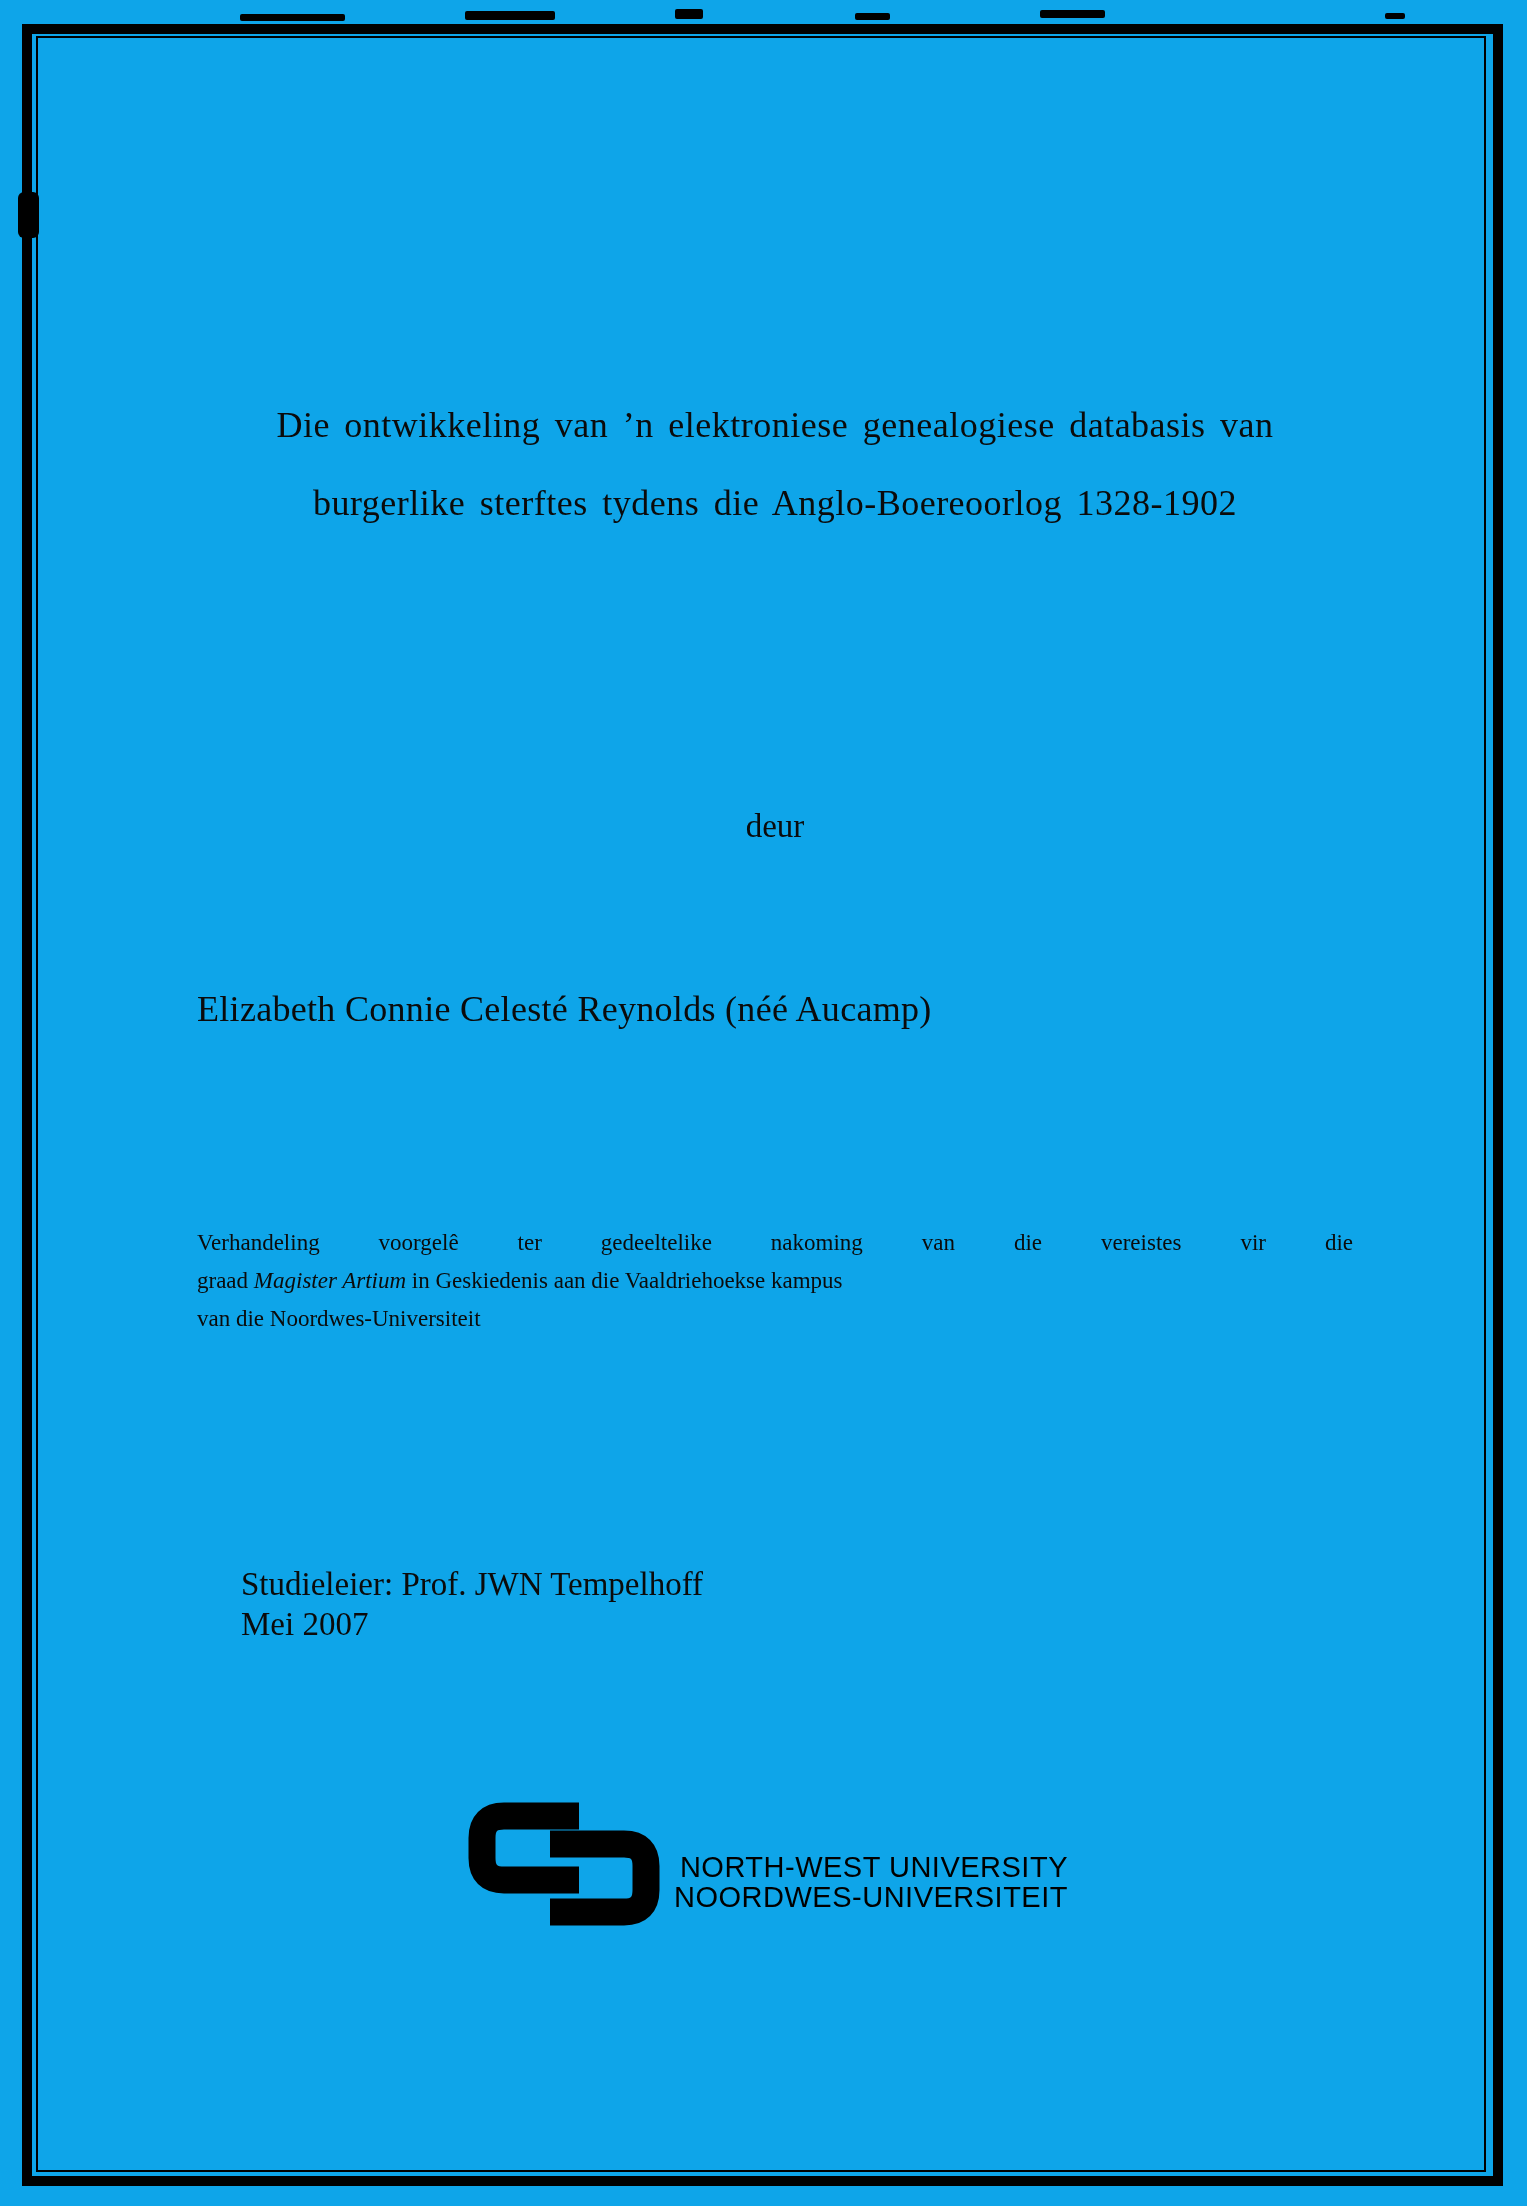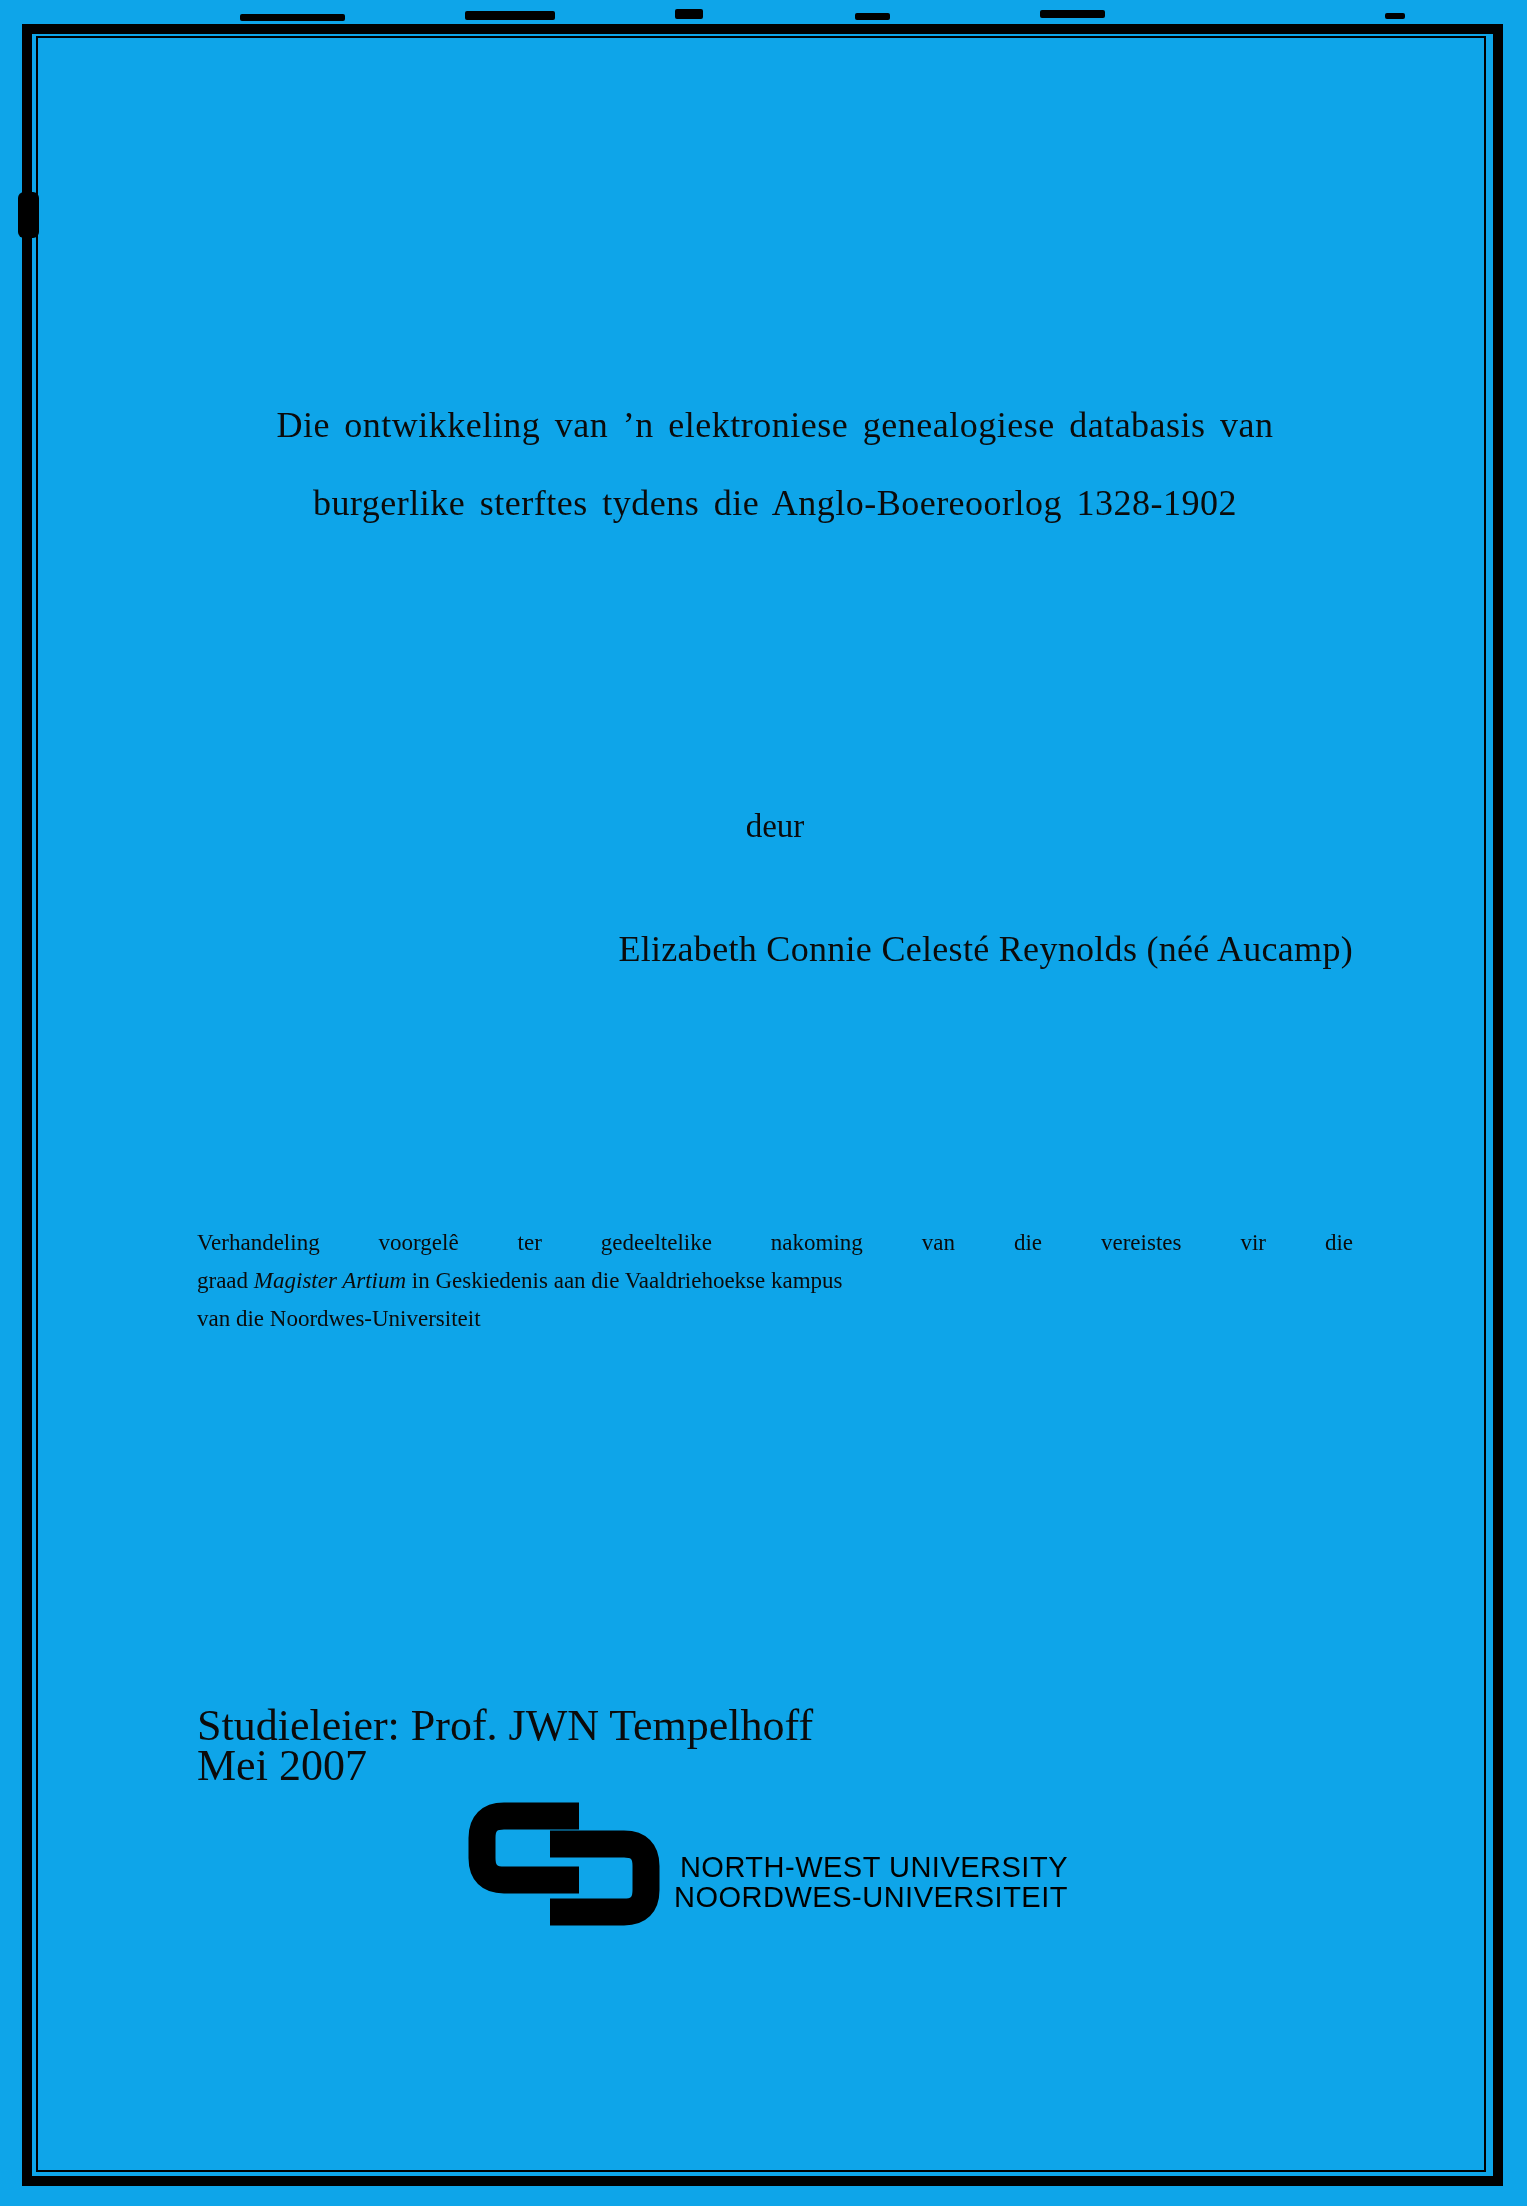--- a/index.html
+++ b/index.html
@@ -46,39 +46,40 @@
     word-spacing: 5px;
     white-space: nowrap;
   }
   .byline {
     top: 806px;
     text-align: center;
     font-size: 33px;
     line-height: 40px;
   }
   .author-line {
-    top: 927px;
-    text-align: right;
+    top: 987px;
+    text-align: left;
     font-size: 36px;
     line-height: 44px;
     letter-spacing: 0.3px;
   }
   .statement {
     top: 1224px;
     font-size: 23px;
     line-height: 38px;
   }
   .statement .justified {
     text-align: justify;
     text-align-last: justify;
   }
   .supervisor-block {
-    top: 1706px;
-    font-size: 44px;
+    top: 1564px;
+    font-size: 33px;
     line-height: 40px;
+    margin-left: 44px;
   }
   .logo { position: absolute; left: 462px; top: 1798px; width: 610px; height: 135px; }
   .logo-mark { position: absolute; left: 0; top: 0; }
   .logo-text {
     position: absolute;
     left: 126px; top: 6px;
     width: 480px;
     font-family: "Liberation Sans", sans-serif;
     color: #000;
   }

